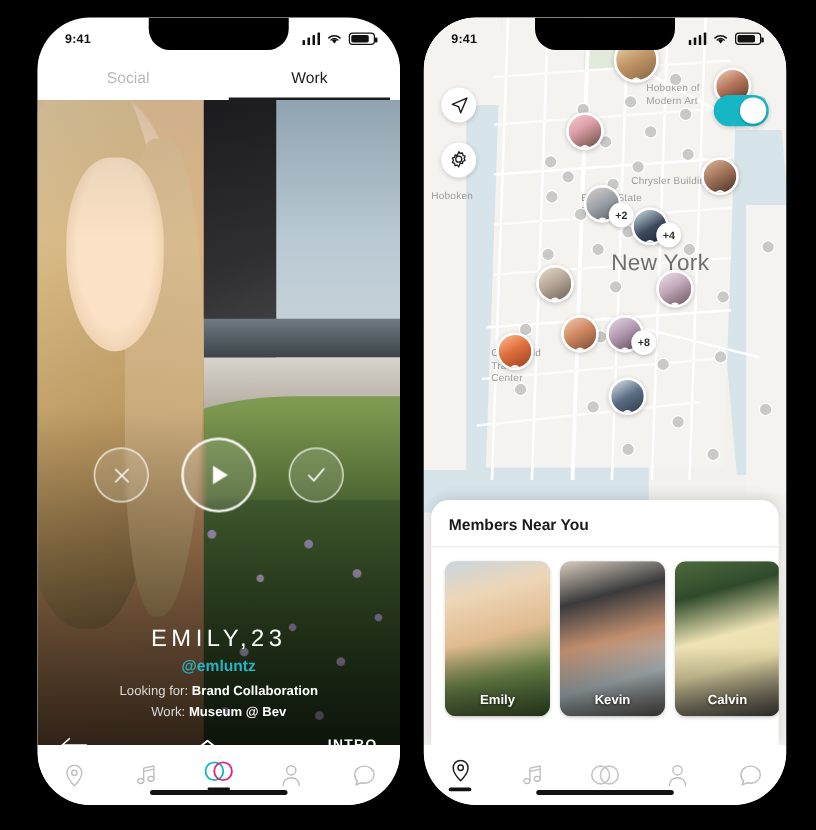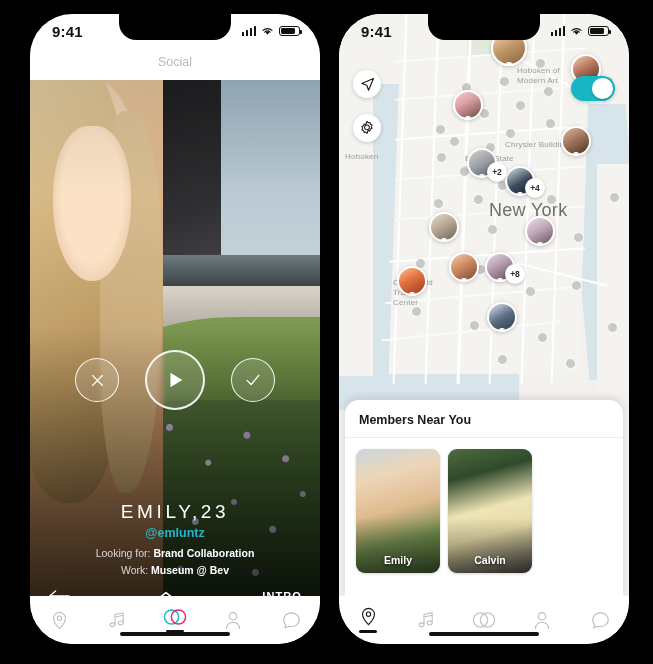--- a/index.html
+++ b/index.html
@@ -25,21 +25,21 @@
     width:112px; height:26px; background:#000;
     border-bottom-left-radius:17px; border-bottom-right-radius:17px;
     z-index:60;
   }
   
   .statusbar {
     position:absolute; top:0; left:0; right:0; height:30px; z-index:55;
     display:flex; align-items:center; justify-content:space-between;
     padding:4px 20px 0 22px; pointer-events:none;
   }
-  .status-time { font-size:15px; font-weight:bold; color:#111; letter-spacing:.2px; }
+  .status-time { font-size:10px; font-weight:bold; color:#111; letter-spacing:.2px; }
   .status-icons { display:flex; align-items:flex-end; gap:5px; }
   .bars { display:flex; align-items:flex-end; gap:1.5px; height:10px; }
   .bars i { display:block; width:2.5px; background:#111; border-radius:.5px; }
   .bars i:nth-child(1){height:4px}.bars i:nth-child(2){height:6px}
   .bars i:nth-child(3){height:8px}.bars i:nth-child(4){height:10px}
   .wifi { width:13px; height:10px; }
   .batt {
     width:21px; height:10.5px; border:1.3px solid #111; border-radius:3px;
     position:relative; padding:1.2px;
   }
@@ -282,20 +282,23 @@
         <div class="photo-person"></div>
         <div class="photo-hair"></div>
         <div class="photo-hair2"></div>
         <div class="photo-face"></div>
         <div class="photo-vig"></div>
       </div>
 
       <div class="tabbar-top">
         <div class="tab-top">
           <span>Social</span>
+        </div>
+        <div class="tab-top active">
+          <span>Work</span>
         </div>
       </div>
 
       <div class="actions">
         <div class="abtn small">
           <svg width="17" height="17" viewBox="0 0 24 24">
             <path d="M5 5 L19 19 M19 5 L5 19" stroke="#fff" stroke-width="1.7" stroke-linecap="round" fill="none"></path>
           </svg>
         </div>
         <div class="abtn big">
@@ -525,20 +528,25 @@
 
       <div class="sheet">
         <div class="sheet-title">Members Near You</div>
         <div class="cards">
           <div class="card">
             <div class="img" style="background:linear-gradient(165deg,#c9d6de 0%,#edd6b8 22%,#e0bb8f 48%,#6f8c4d 72%,#3f5a2c 100%);"></div>
             <div class="shade"></div>
             <div class="nm">Emily</div>
           </div>
           <div class="card">
+            <div class="img" style="background:linear-gradient(165deg,#d8cdbe 0%,#3a3a3c 25%,#c08e6e 50%,#aeb8bd 74%,#5e5a55 100%);"></div>
+            <div class="shade"></div>
+            <div class="nm">Kevin</div>
+          </div>
+          <div class="card">
             <div class="img" style="background:linear-gradient(165deg,#4f6b3e 0%,#2f4a2a 22%,#efe4b6 48%,#e6dba8 66%,#4b4a46 100%);"></div>
             <div class="shade"></div>
             <div class="nm">Calvin</div>
           </div>
 
         </div>
       </div>
 
       <div class="navbar">
         <div class="nav-item">

